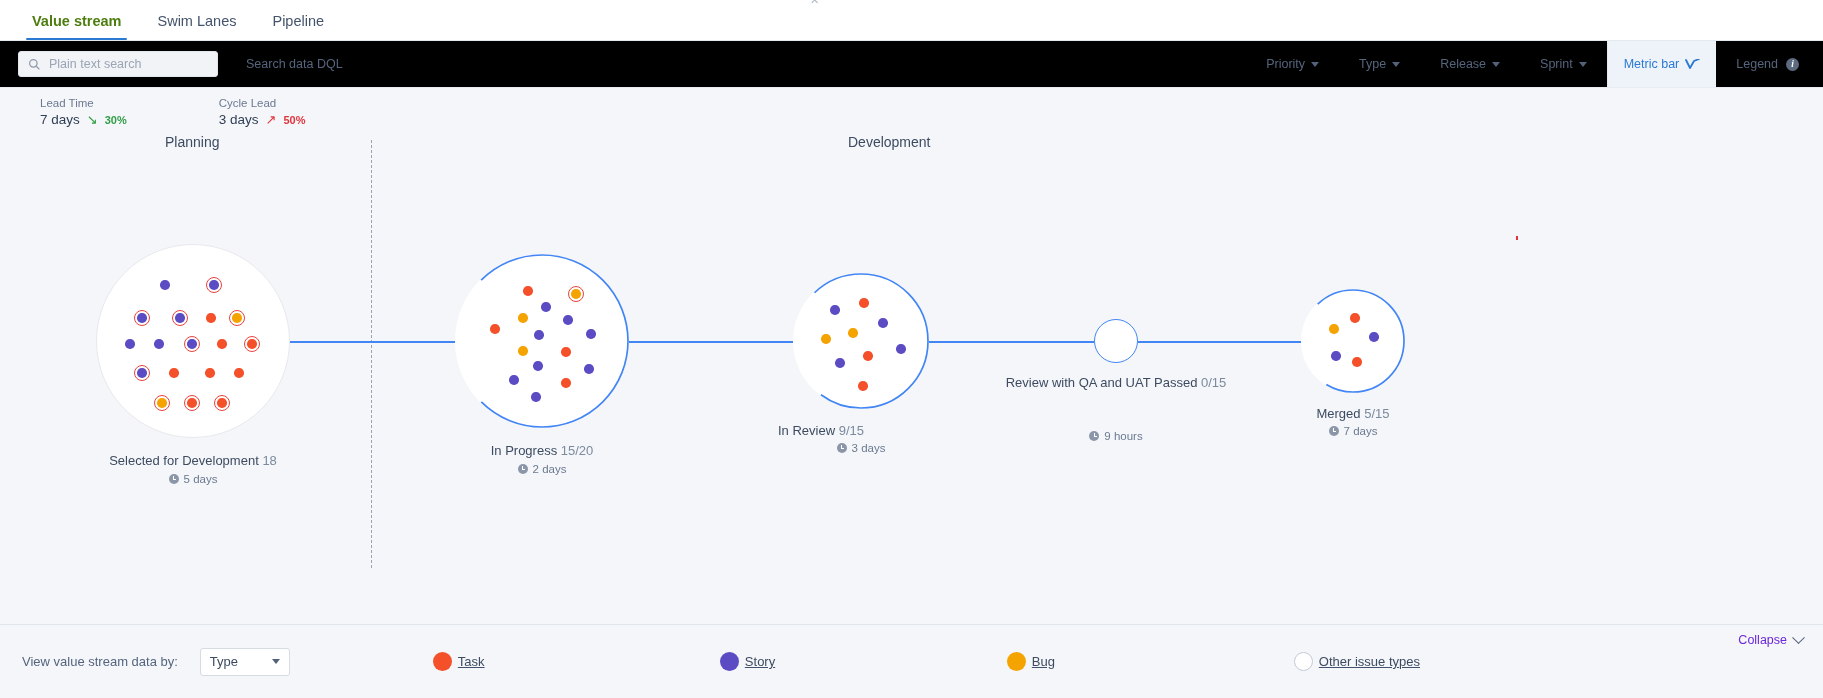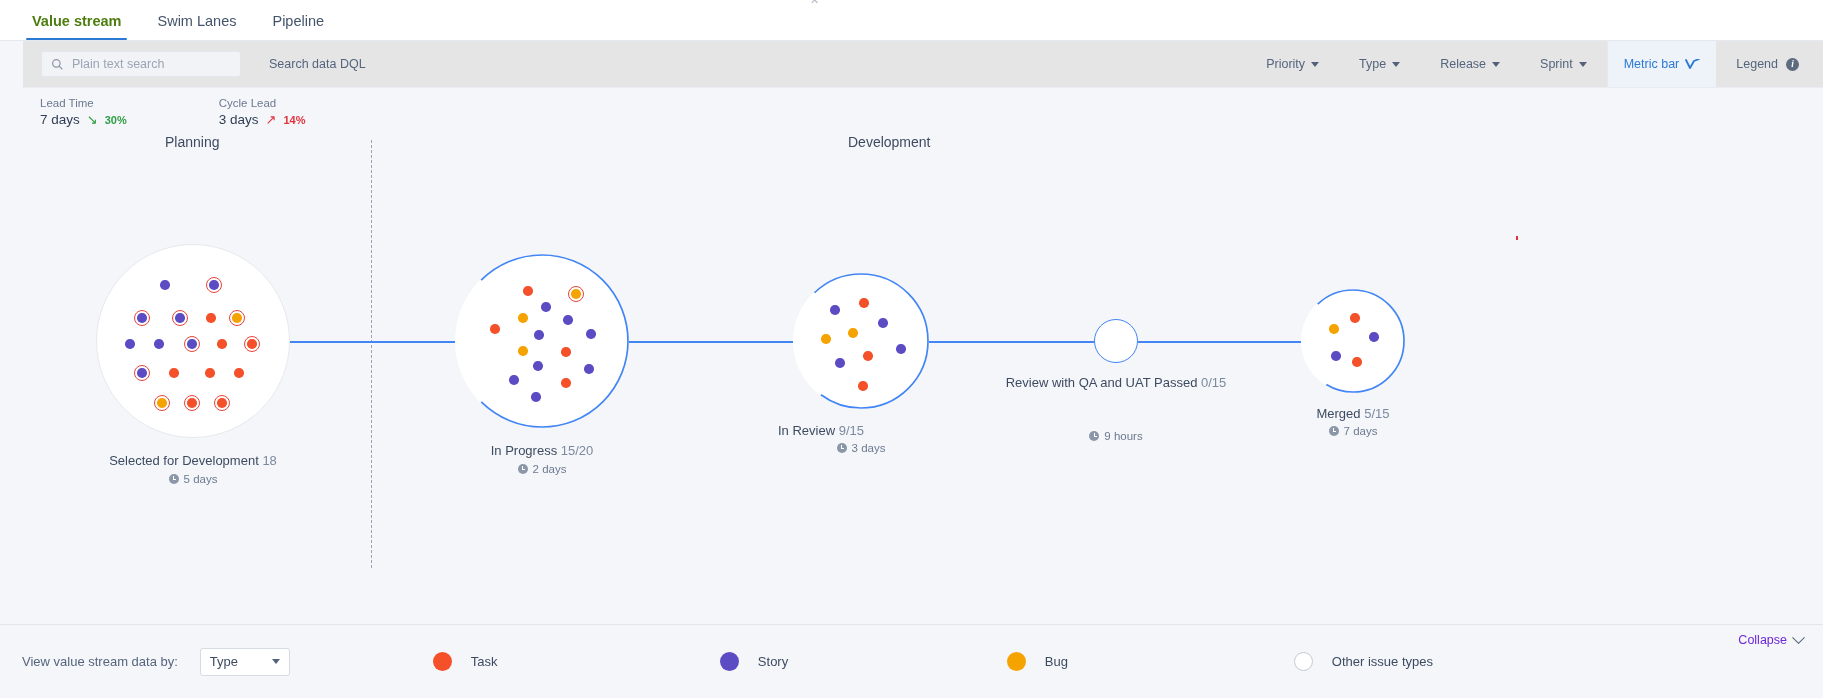--- a/index.html
+++ b/index.html
@@ -32,25 +32,24 @@
     content:""; position:absolute; left:12px; right:12px; bottom:0;
     height:2.5px; background:#2a7ad4; border-radius:2px;
   }
   .cursor-mark{
     position:absolute; left:810px; top:-6px;
     font-size:11px; color:#6b7a90; opacity:.55;
   }
 
   
   .toolbar{
-    height:47px; background:#e5e5e5;
+    height:47px; background:#000000;
     display:flex; align-items:center;
     padding-left:18px; position:relative;
     border-bottom:1px solid #e9edf3;
-    margin-left:23px;
   }
   .search-box{
     width:200px; height:26px;
     background:#f1f3f7; border:1px solid #e2e6ed; border-radius:3px;
     display:flex; align-items:center; gap:8px; padding:0 9px;
   }
   .search-box svg{ flex:none; }
   .search-ph{ font-size:12.5px; color:#9aa5b5; }
   .dql{ font-size:12.5px; color:#55657d; margin-left:28px; cursor:pointer; }
 
@@ -144,21 +143,21 @@
     background:#f4f6fa; border-top:1px solid #e1e5ec;
     display:flex; align-items:center; padding-left:22px;
   }
   .fby{ font-size:13px; color:#55657d; margin-right:22px; }
   .select{
     width:90px;height:28px;background:#fff;border:1px solid #d6dbe4;border-radius:3px;
     display:flex;align-items:center;justify-content:space-between;padding:0 9px;
     font-size:13px;color:#3d4b60;cursor:pointer;
   }
   .legend-items{ display:flex; align-items:center; margin-left:143px; }
-  .leg{ display:flex; align-items:center; gap:19px; width:287px; }
+  .leg{ display:flex; align-items:center; gap:6px; width:287px;text-decoration:underline; }
   .swatch{ width:19px;height:19px;border-radius:50%; }
   .swatch.hollow{ background:#fff; border:1.3px solid #c3cad6; }
   .leg span{ font-size:13px; color:#3d4b60; }
   .collapse{
     position:absolute; right:20px; top:8px;
     font-size:12.5px; color:#6d28d9; display:flex; align-items:center; gap:7px; cursor:pointer;
   }
   .chev{
     width:9px;height:9px;border-right:1.8px solid #55657d;border-bottom:1.8px solid #55657d;
     transform:rotate(45deg) translate(-2px,-2px);
@@ -221,21 +220,21 @@
       <span>7 days</span>
       <span class="arrow down">↘</span>
       <span class="mpct down">30%</span>
     </div>
   </div>
   <div class="metric">
     <div class="mlabel">Cycle Lead</div>
     <div class="mval">
       <span>3 days</span>
       <span class="arrow up">↗</span>
-      <span class="mpct up">14%</span>
+      <span class="mpct up">50%</span>
     </div>
   </div>
   <div class="red-speck"></div>
 </div>
 
 <div class="canvas">
   <div class="phase" style="left:165px; top:-2px;">Planning</div>
   <div class="phase" style="left:848px; top:-2px;">Development</div>
   <div class="divider" style="left:371px; top:4px;"></div>
 

